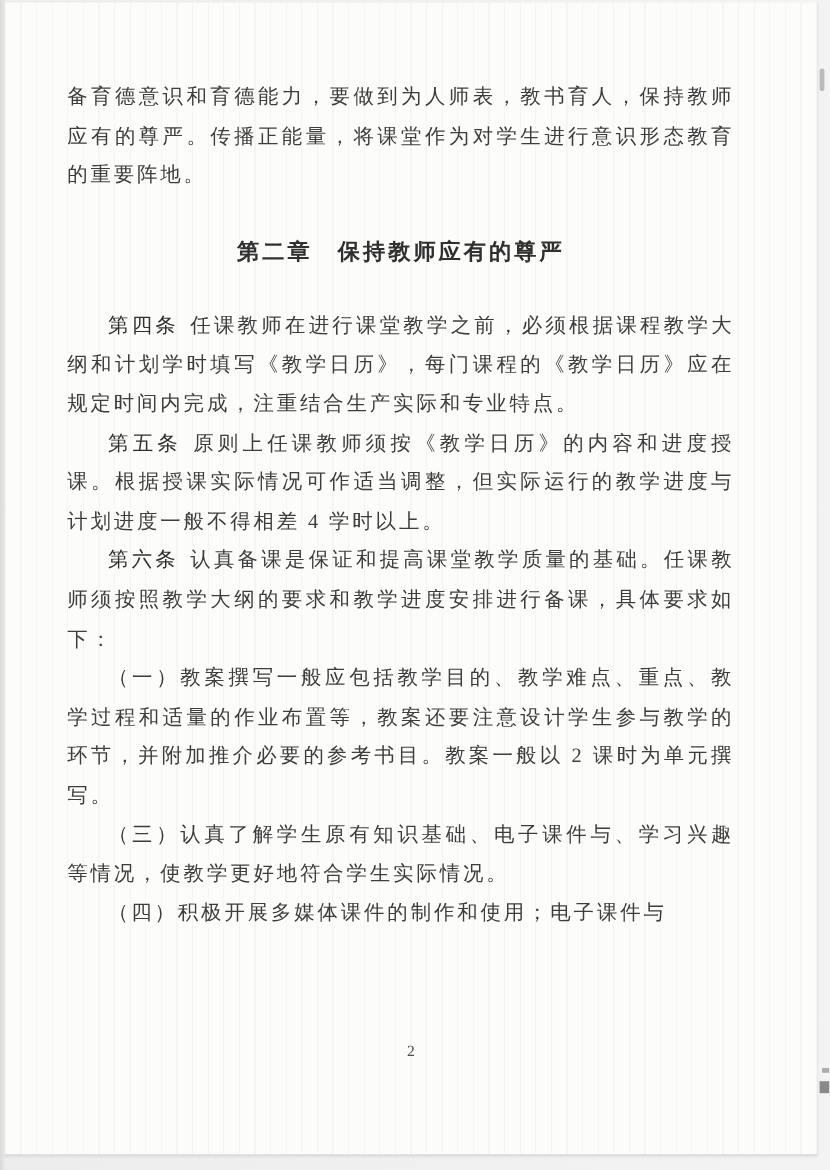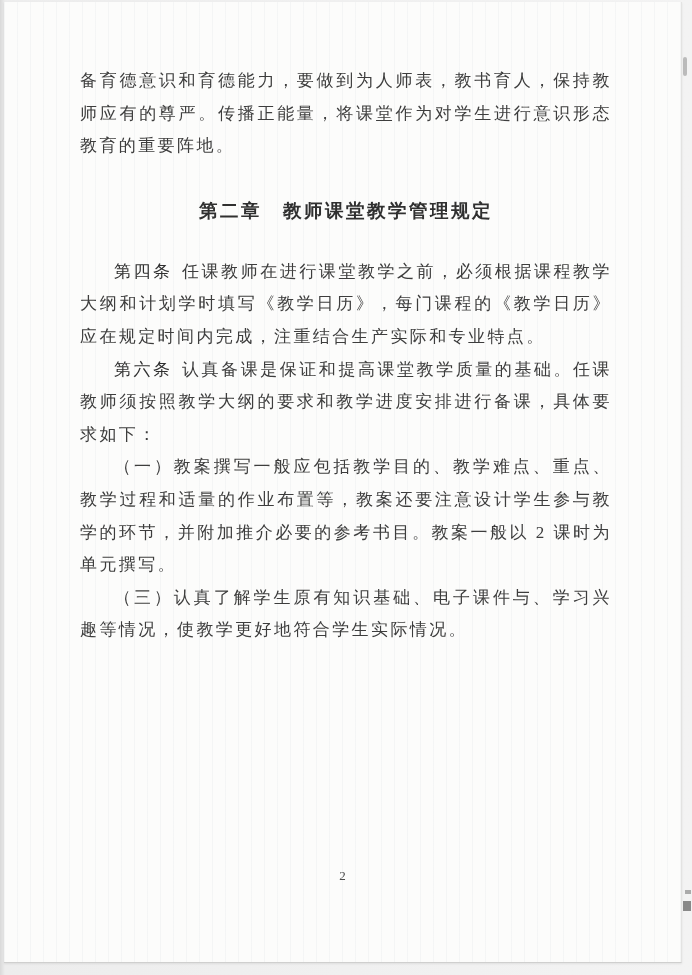--- a/index.html
+++ b/index.html
@@ -29,21 +29,21 @@
     background-image: repeating-linear-gradient(
       to right,
       rgba(175, 185, 195, 0.10) 0px,
       rgba(175, 185, 195, 0.10) 1px,
       rgba(0,0,0,0) 1px,
       rgba(0,0,0,0) 13px
     );
     border-right: 1px solid #e3e3e2;
     border-bottom: 1px solid #cfcfce;
     box-shadow: 0 1px 2px rgba(0,0,0,0.08);
-    padding: 63px 69px 0 76px;
+    padding: 63px 69px 0 52px;
     box-sizing: border-box;
     color: #3b3b3b;
   }
   .para {
     margin: 0;
     font-size: 17px;
     line-height: 32.6px;
     letter-spacing: 2.4px;
     text-align: justify;
     color: #3d3d3d;
@@ -87,35 +87,39 @@
 </style>
 </head>
 <body>
 
 <div class="scan-frame"></div>
 
 <div class="page">
 
   <p class="para">备育德意识和育德能力，要做到为人师表，教书育人，保持教师应有的尊严。传播正能量，将课堂作为对学生进行意识形态教育的重要阵地。</p>
 
-  <h2 class="chapter">第二章　教师课堂教学管理规定</h2>
+  <h2 class="chapter">第二章　保持教师应有的尊严</h2>
 
   <p class="para indent">
     <span class="article-label">第四条</span><span>任课教师在进行课堂教学之前，必须根据课程教学大纲和计划学时填写《教学日历》，每门课程的《教学日历》应在规定时间内完成，注重结合生产实际和专业特点。</span>
   </p>
 
+  <p class="para indent">
+    <span class="article-label">第五条</span><span>原则上任课教师须按《教学日历》的内容和进度授课。根据授课实际情况可作适当调整，但实际运行的教学进度与计划进度一般不得相差 4 学时以上。</span>
+  </p>
 
   <p class="para indent">
     <span class="article-label">第六条</span><span>认真备课是保证和提高课堂教学质量的基础。任课教师须按照教学大纲的要求和教学进度安排进行备课，具体要求如下：</span>
   </p>
 
   <p class="para indent">（一）教案撰写一般应包括教学目的、教学难点、重点、教学过程和适量的作业布置等，教案还要注意设计学生参与教学的环节，并附加推介必要的参考书目。教案一般以 2 课时为单元撰写。</p>
 
 
   <p class="para indent">（三）认真了解学生原有知识基础、电子课件与、学习兴趣等情况，使教学更好地符合学生实际情况。</p>
 
+  <p class="para indent">（四）积极开展多媒体课件的制作和使用；电子课件与</p>
 
   <div class="page-number">2</div>
 </div>
 
 <div class="artifact artifact-1"></div>
 <div class="artifact artifact-2"></div>
 <div class="artifact artifact-3"></div>
 
 </body></html>

